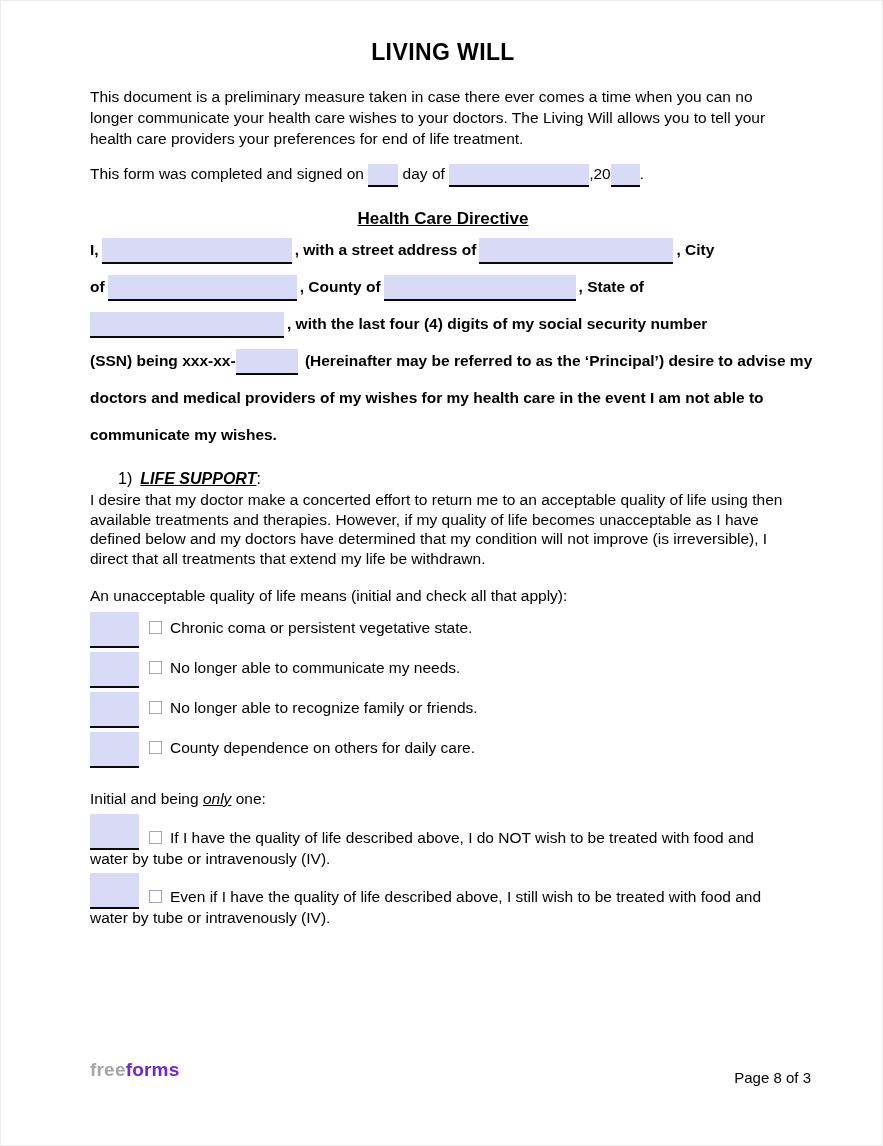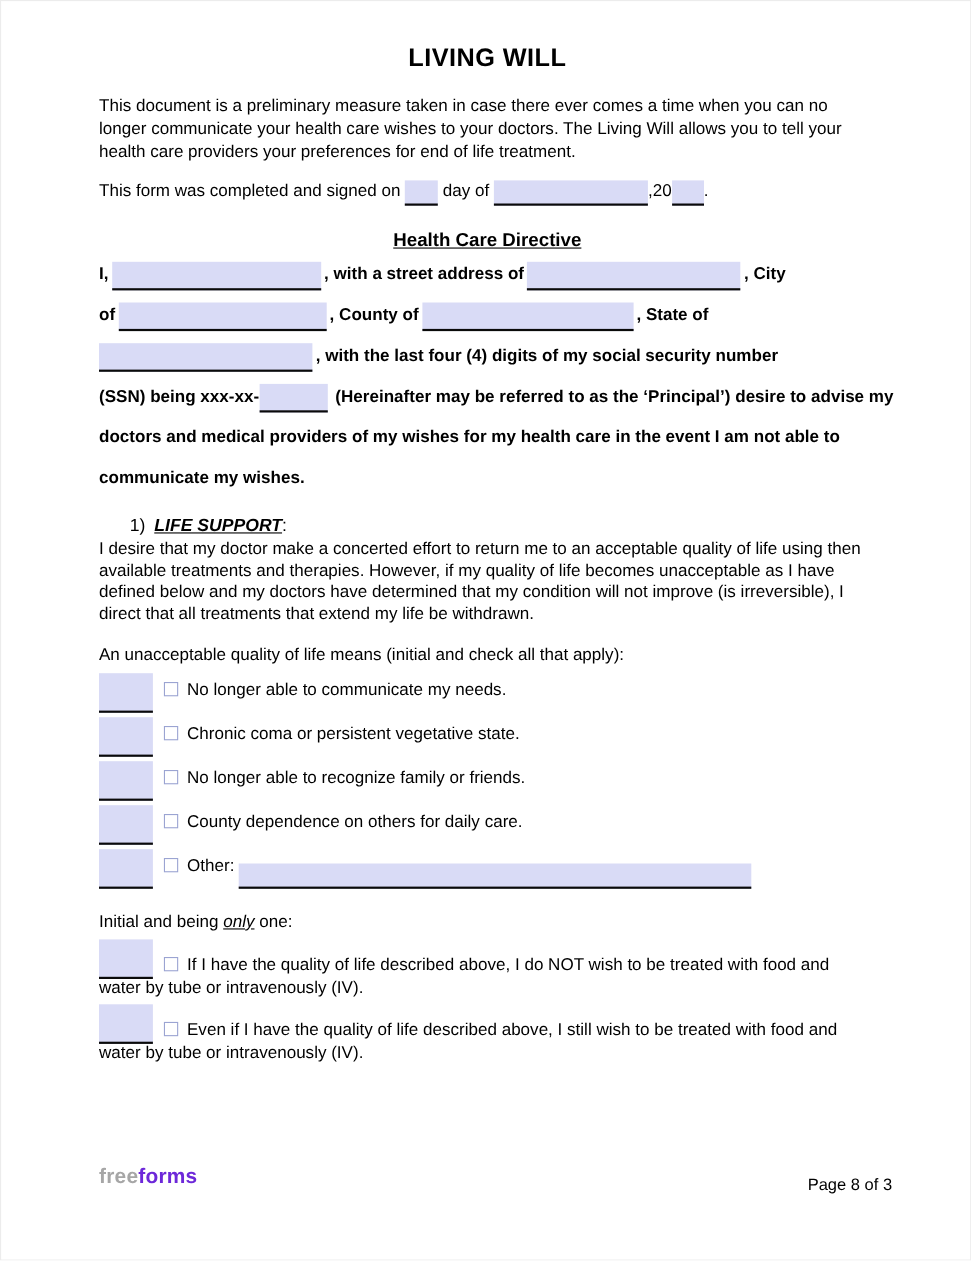--- a/index.html
+++ b/index.html
@@ -167,33 +167,30 @@
 
     <div class="ls-heading-row">
       <span>1)</span><span class="ls-title">LIFE SUPPORT</span><span>:</span>
     </div>
     <p class="ls-body">I desire that my doctor make a concerted effort to return me to an acceptable quality of life using then available treatments and therapies. However, if my quality of life becomes unacceptable as I have defined below and my doctors have determined that my condition will not improve (is irreversible), I direct that all treatments that extend my life be withdrawn.</p>
 
     <div class="apply-prompt">An unacceptable quality of life means (initial and check all that apply):</div>
 
     <div class="opt-list">
       <div class="opt-row">
+        <span class="initial-fld"></span><span class="checkbox"></span><span>Chronic coma or persistent vegetative state.</span>
+      </div>
+      <div class="opt-row">
         <span class="initial-fld"></span><span class="checkbox"></span><span>No longer able to communicate my needs.</span>
       </div>
       <div class="opt-row">
-        <span class="initial-fld"></span><span class="checkbox"></span><span>Chronic coma or persistent vegetative state.</span>
-      </div>
-      <div class="opt-row">
         <span class="initial-fld"></span><span class="checkbox"></span><span>No longer able to recognize family or friends.</span>
       </div>
       <div class="opt-row">
         <span class="initial-fld"></span><span class="checkbox"></span><span>County dependence on others for daily care.</span>
-      </div>
-      <div class="opt-row">
-        <span class="initial-fld"></span><span class="checkbox"></span><span>Other:</span><span class="fld fld-sm w-other"></span>
       </div>
     </div>
 
     <div class="only-prompt">
       <span>Initial and being</span>
       <span class="only-em">only</span>
       <span>one:</span>
     </div>
 
     <div class="x-row">

